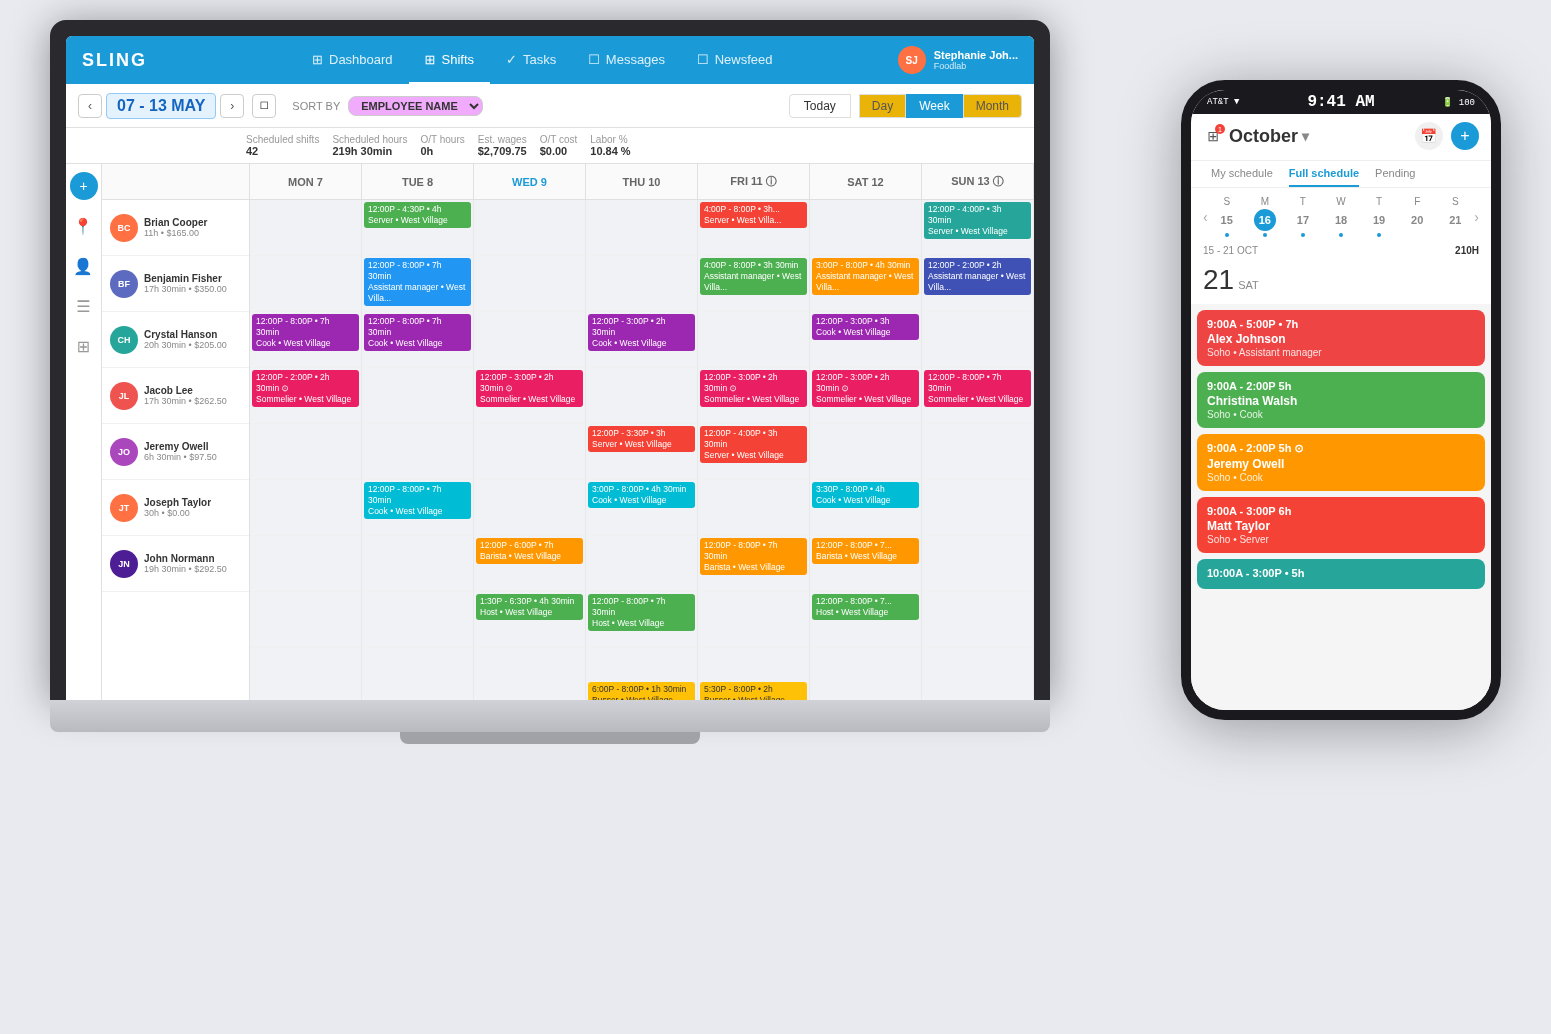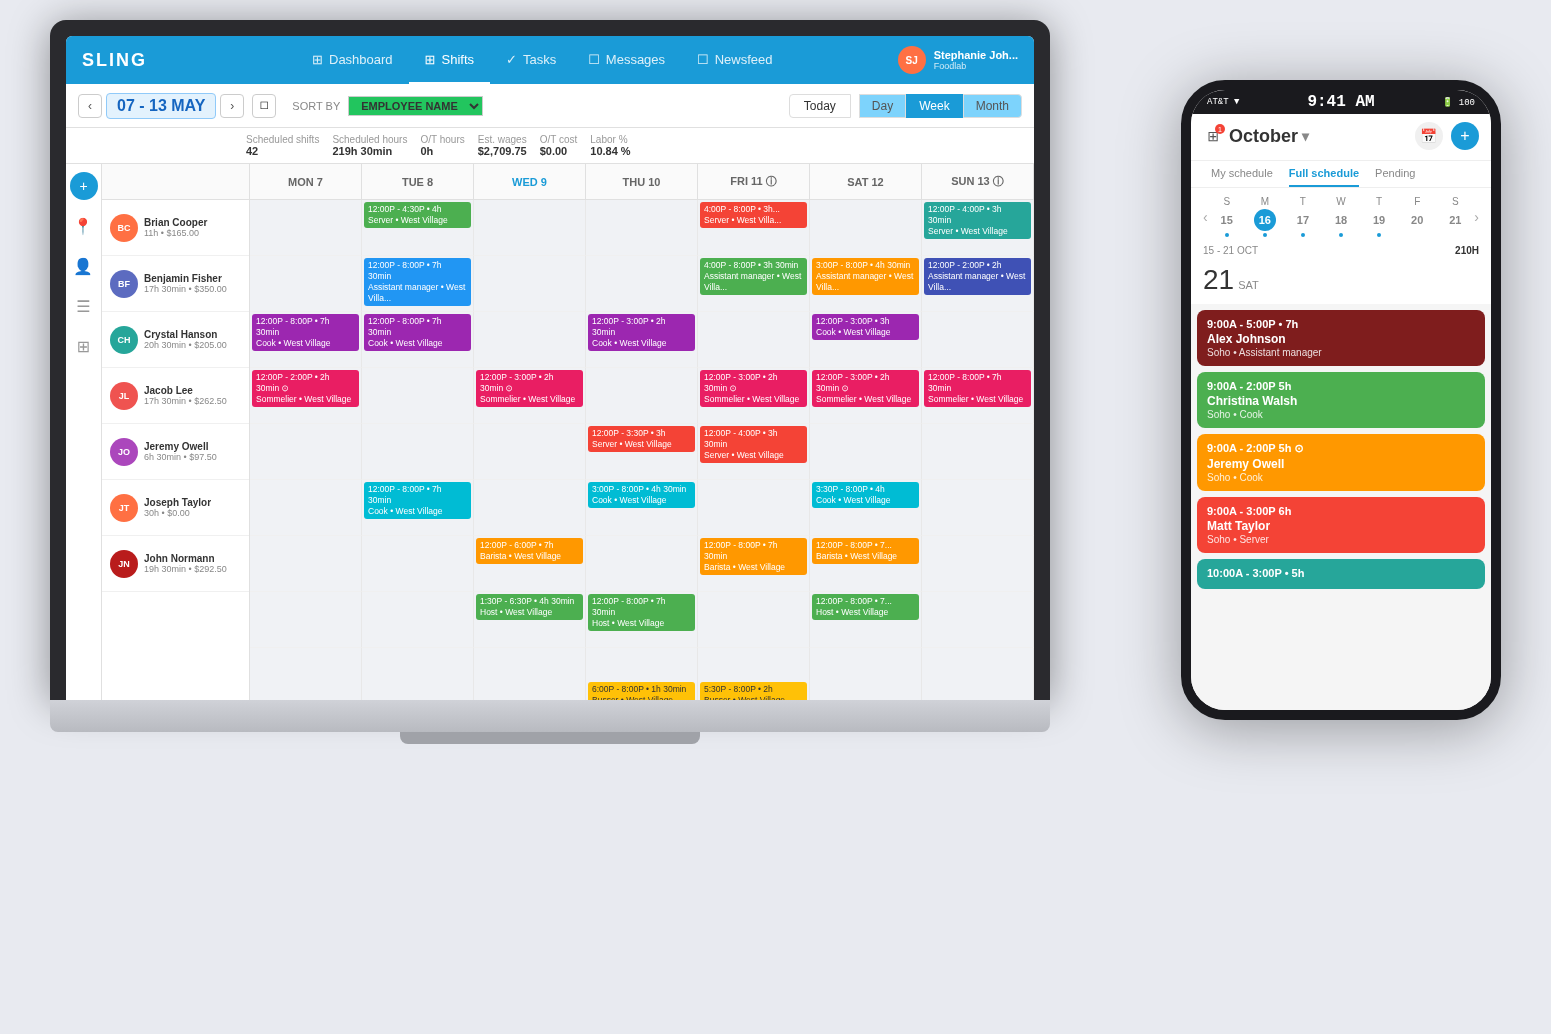--- a/index.html
+++ b/index.html
@@ -149,30 +149,30 @@
     .sort-label {
       font-size: 11px;
       color: #888;
       margin-left: 8px;
     }
     .sort-dropdown {
       font-size: 11px;
       color: #333;
       font-weight: 600;
       border: 1px solid #ccc;
-      border-radius: 0;
+      border-radius: 8px;
       padding: 2px 8px;
-      background: #22c55e;
+      background: #f0abfc;
       cursor: pointer;
     }
     .spacer { flex: 1; }
     .view-btn {
       padding: 4px 12px;
       border: 1px solid #ddd;
-      background: #7dd3fc;
+      background: #eab308;
       font-size: 12px;
       cursor: pointer;
       color: #555;
     }
     .view-btn.active {
       background: #1a9bd7;
       color: white;
       border-color: #1a9bd7;
     }
     .today-btn {
@@ -492,21 +492,21 @@
       padding: 6px;
       display: flex;
       flex-direction: column;
       gap: 6px;
     }
     .phone-shift-card {
       border-radius: 8px;
       padding: 8px 10px;
       color: white;
     }
-    .phone-shift-card.purple { background: #7f1d1d; }
+    .phone-shift-card.purple { background: #ef4444; }
     .phone-shift-card.green { background: #4caf50; }
     .phone-shift-card.orange { background: #ff9800; }
     .phone-shift-card.red { background: #f44336; }
     .phone-shift-card.teal { background: #26a69a; }
     .psc-time { font-size: 11px; font-weight: 600; margin-bottom: 2px; }
     .psc-name { font-size: 12px; font-weight: 700; margin-bottom: 1px; }
     .psc-loc { font-size: 10px; opacity: 0.85; }
 
     .filter-icon {
       width: 20px;
@@ -671,21 +671,21 @@
             </div>
           </div>
           <div class="emp-row">
             <div class="emp-avatar" style="background:#ff7043;">JT</div>
             <div class="emp-info">
               <div class="emp-name">Joseph Taylor</div>
               <div class="emp-hours">30h • $0.00</div>
             </div>
           </div>
           <div class="emp-row">
-            <div class="emp-avatar" style="background:#b91c1c;">JN</div>
+            <div class="emp-avatar" style="background:#4c1d95;">JN</div>
             <div class="emp-info">
               <div class="emp-name">John Normann</div>
               <div class="emp-hours">19h 30min • $292.50</div>
             </div>
           </div>
 
         </div>
 
         <div class="grid-area">
           <div class="day-headers">

